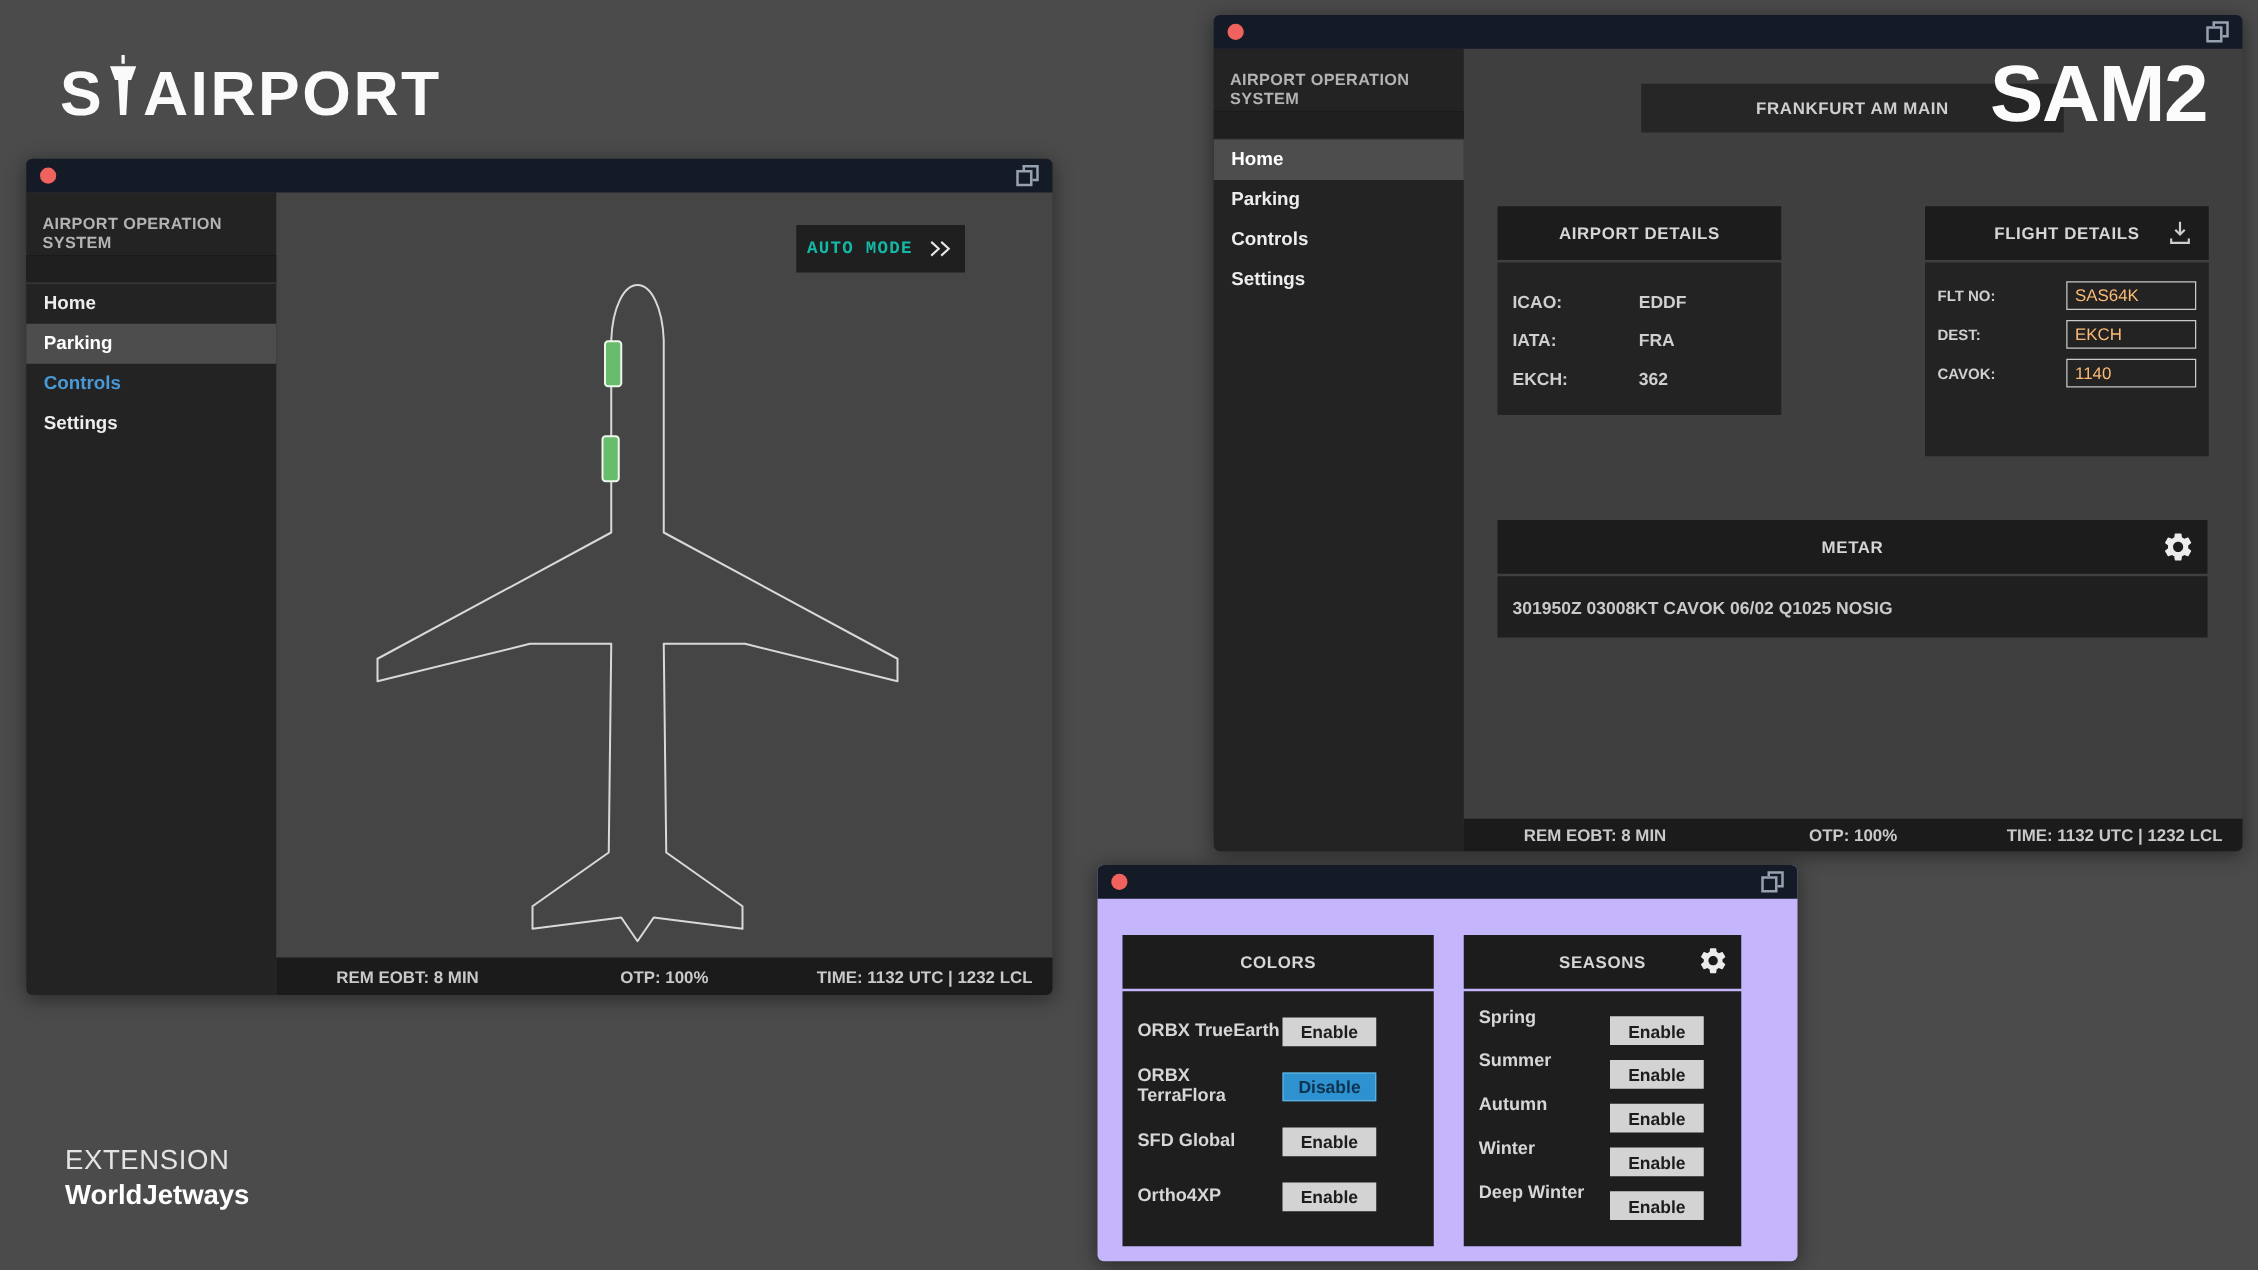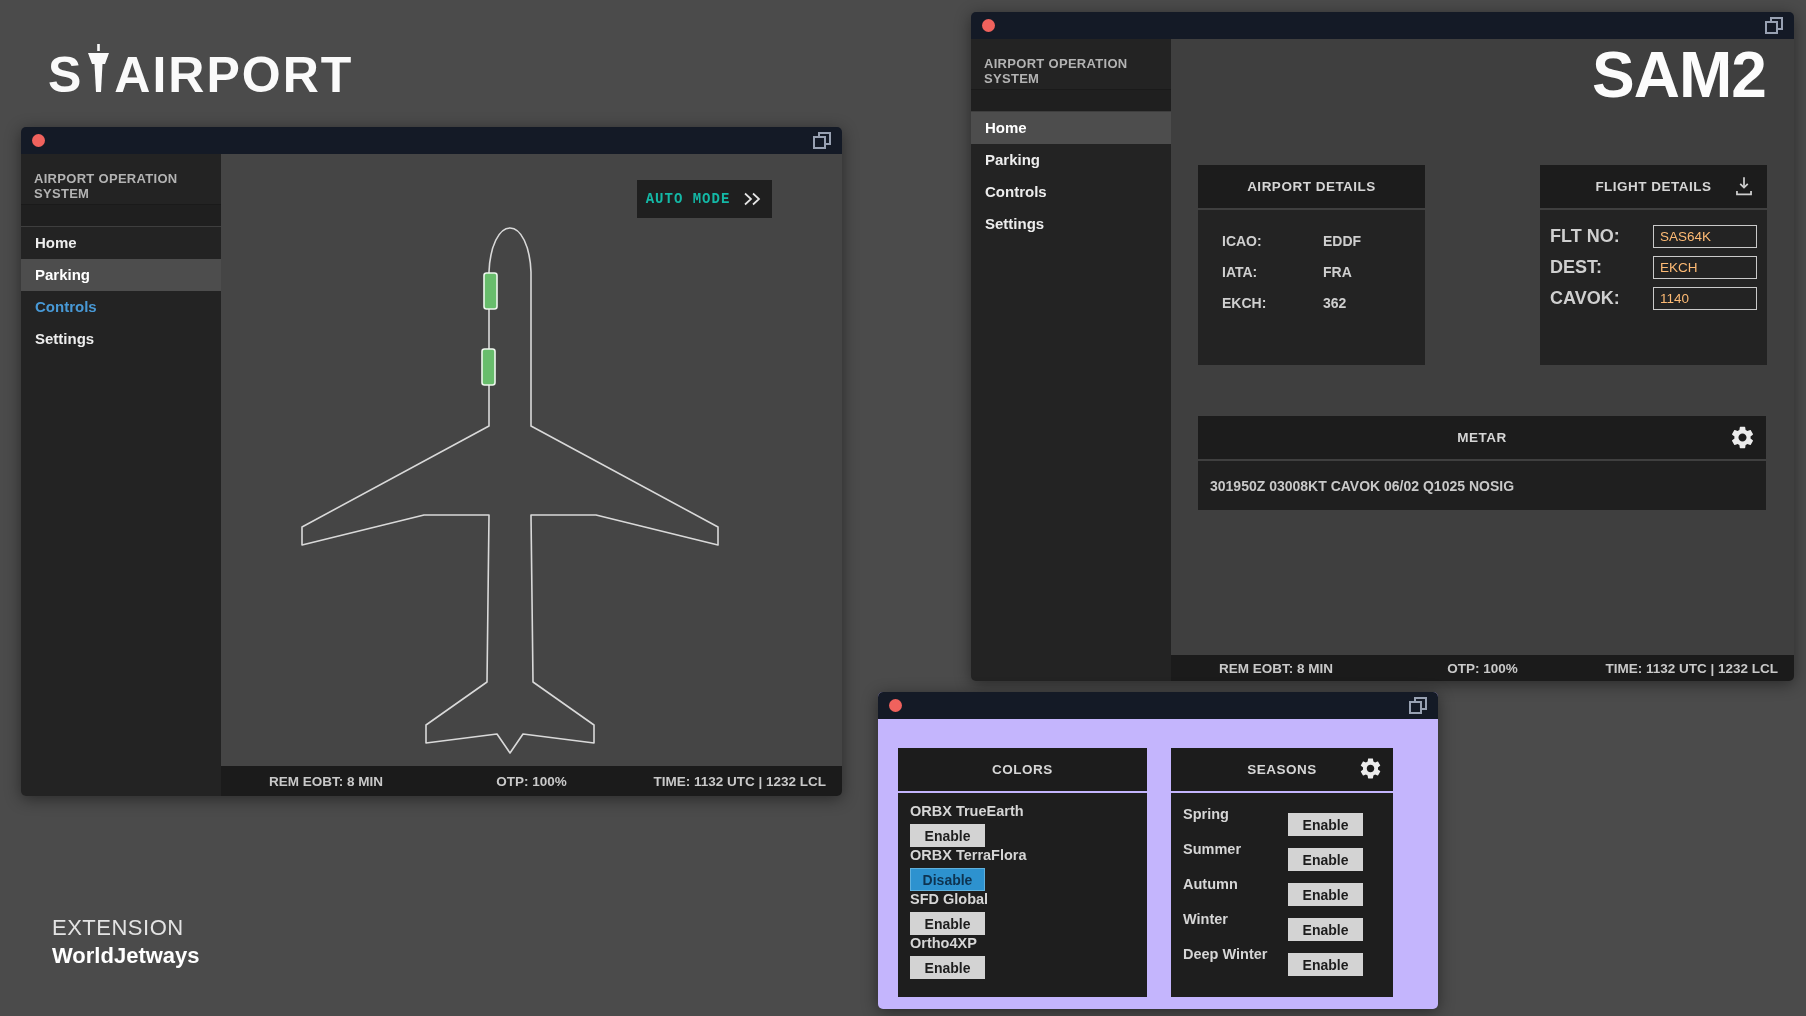--- a/index.html
+++ b/index.html
@@ -45,39 +45,39 @@
   .fra-bar{position:absolute;left:142px;top:28px;width:338px;height:39px;background:#262626;
     display:flex;align-items:center;justify-content:center;font-size:13.5px;font-weight:700;
     letter-spacing:.5px;color:#cfcfcf;}
   .sam2{position:absolute;left:1592px;top:38px;font-size:64px;font-weight:800;color:#fcfcfc;
     letter-spacing:-1px;z-index:40;}
   .panel{position:absolute;}
   .p-head{height:43px;background:#1c1c1c;display:flex;align-items:center;justify-content:center;
     font-size:13.5px;font-weight:700;letter-spacing:.5px;color:#d6d6d6;position:relative;}
   .p-body{margin-top:2px;background:#232323;box-sizing:border-box;}
   #ad-panel{left:27px;top:126px;width:227px;}
-  #ad-panel .p-body{height:155px;padding:15px 12px 0 24px;}
+  #ad-panel .p-body{height:122px;padding:15px 12px 0 12px;}
   .kv-row{display:flex;align-items:center;height:31px;}
   .kv-label{width:101px;font-size:14px;font-weight:700;color:#cfcfcf;}
   .kv-value{font-size:14px;font-weight:600;color:#cfcfcf;}
   #fd-panel{left:369px;top:126px;width:227px;}
   #fd-panel .p-body{height:155px;padding:15px 10px 0 10px;}
   .in-row{display:flex;align-items:center;margin-bottom:8px;}
-  .in-label{width:103px;font-size:18px;font-weight:700;color:#cfcfcf;}
+  .in-label{width:103px;font-size:12px;font-weight:700;color:#cfcfcf;}
   .in-field{width:90px;height:19px;background:transparent;border:1px solid #c9c9c9;color:#fdba74;
     font-size:13.5px;font-family:inherit;padding:1px 6px;}
   .head-icon{position:absolute;right:10px;top:8px;cursor:pointer;line-height:0;}
   #metar-panel{left:27px;top:377px;width:568px;}
   #metar-panel .p-body{height:49px;background:#1f1f1f;display:flex;align-items:center;
     padding-left:12px;font-size:14px;font-weight:700;color:#c9c9c9;}
   
   #colors-panel{left:20px;top:56px;width:249px;}
   #seasons-panel{left:293px;top:56px;width:222px;}
   .t-body{margin-top:2px;background:#1e1e1e;height:204px;box-sizing:border-box;padding:10px 0;}
-  .c-row{display:flex;justify-content:space-between;height:44px;padding:0 46px 0 12px;flex-direction:column;}
+  .c-row{display:flex;align-items:center;justify-content:space-between;height:44px;padding:0 46px 0 12px;}
   .s-row{display:flex;justify-content:space-between;height:35px;padding:0 30px 0 12px;box-sizing:border-box;}
   .t-label{font-size:14.5px;font-weight:600;color:#d6d6d6;}
   .s-row .t-label{padding-top:3px;}
   .btn{width:75px;height:23px;background:#d3d3d3;color:#1d1d1d;font-size:14px;font-weight:700;
     border:none;cursor:pointer;font-family:inherit;padding:0;}
   .s-row .btn{margin-top:10px;}
   .btn.active{background:#2d92cf;color:#0e3350;border:1px solid #5fb0dd;box-sizing:border-box;}
   
   .stairport{position:absolute;left:48px;top:44px;display:flex;align-items:baseline;color:#fafafa;cursor:default;}
   .logo-letter{font-size:50px;font-weight:700;letter-spacing:2px;}
@@ -151,20 +151,21 @@
   </div>
   <div class="sidebar">
     <div class="sb-title">AIRPORT OPERATION SYSTEM</div>
     <div class="sb-strip"></div>
     <div class="sb-item selected">Home</div>
     <div class="sb-item">Parking</div>
     <div class="sb-item">Controls</div>
     <div class="sb-item">Settings</div>
   </div>
   <div class="main">
+    <div class="fra-bar">FRANKFURT AM MAIN</div>
 
     <div class="panel" id="ad-panel">
       <div class="p-head">AIRPORT DETAILS</div>
       <div class="p-body">
         <div class="kv-row">
           <span class="kv-label">ICAO:</span>
           <span class="kv-value">EDDF</span>
         </div>
         <div class="kv-row">
           <span class="kv-label">IATA:</span>

